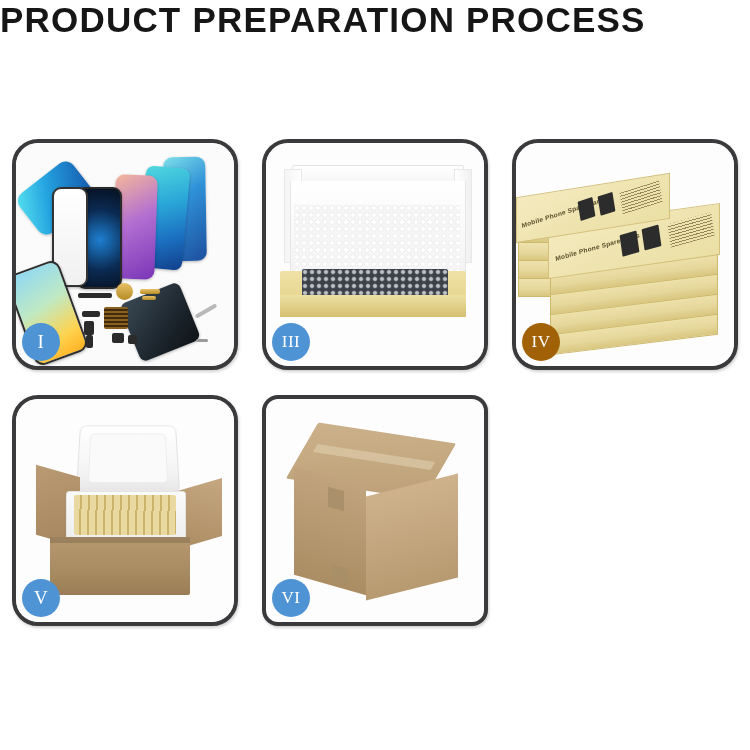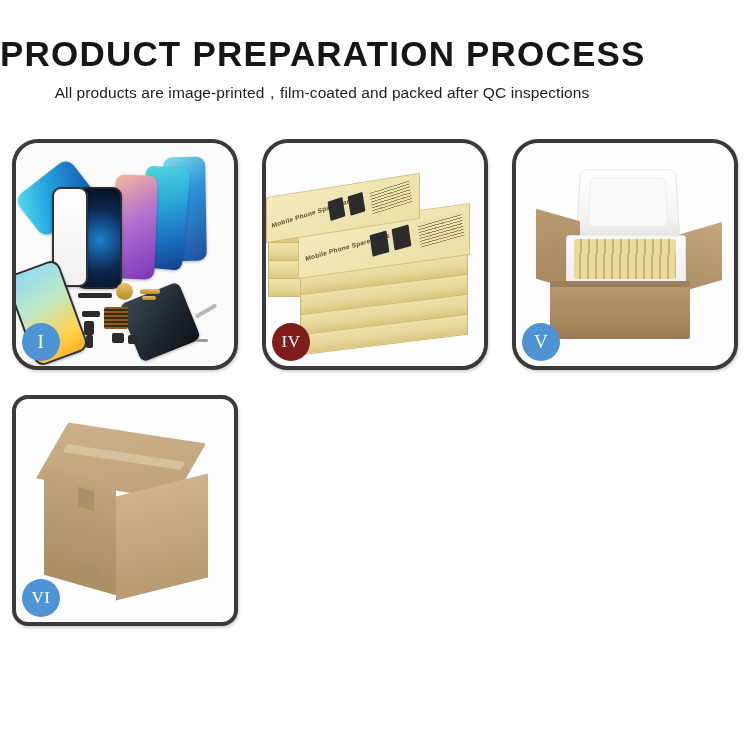--- a/index.html
+++ b/index.html
@@ -13,21 +13,20 @@
     height: 750px;
     font-family: "Liberation Sans", sans-serif;
     overflow: hidden;
     position: relative;
   }
 
   
   .header {
     width: 644px;
     text-align: center;
-    padding-top: 34px;
     box-sizing: border-box;
   }
   .page-title {
     font-family: "Liberation Sans", sans-serif;
     font-size: 35px;
     font-weight: 700;
     letter-spacing: 1.2px;
     color: #161616;
     margin: 0;
     line-height: 40px;
@@ -335,21 +334,20 @@
   .tapeTab2 {
     position:absolute; left:66px; top:168px; width:16px; height:16px;
     background: rgba(168,142,104,.8); transform: skewY(16deg);
   }
 </style>
 </head>
 <body style="background: rgb(255, 255, 255);">
 
 <div class="header">
   <h1 class="page-title" style="color: rgb(22, 22, 22);">PRODUCT PREPARATION PROCESS</h1>
-  <p class="page-subtitle">All products are image-printed，film-coated and packed after QC inspections</p>
 </div>
 
 <div class="grid">
 
   <div class="panel" style="border-color: rgb(58, 58, 60);">
     <div class="panel-stage">
       <div class="p1-bg"></div>
       <div class="phone ph-tilt-blue"></div>
       <div class="phone ph-blue2"></div>
       <div class="phone ph-teal"></div>
@@ -371,20 +369,36 @@
       <div class="part" style="left:112px;top:192px;width:9px;height:9px;"></div>
       <div class="part" style="left:180px;top:196px;width:12px;height:3px;background:#9a9a9a;"></div>
       <div class="part" style="left:178px;top:166px;width:24px;height:4px;background:#b9b9b9;transform:rotate(-30deg);"></div>
     </div>
     <div class="badge" style="background: rgb(78, 147, 211); color: rgb(255, 255, 255);">
       <span>I</span>
     </div>
   </div>
 
 
+  <div class="panel" style="border-color: rgb(58, 58, 60);">
+    <div class="panel-stage">
+      <div class="p3-bg"></div>
+      <div class="wbox-back"></div>
+      <div class="wbox-lidL"></div>
+      <div class="wbox-lidR"></div>
+      <div class="wbox-inner"></div>
+      <div class="foam"></div>
+      <div class="ytray"></div>
+      <div class="grey-pack"></div>
+      <div class="ytray-face"></div>
+    </div>
+    <div class="badge wide" style="background: rgb(78, 147, 211); color: rgb(255, 255, 255);">
+      <span>III</span>
+    </div>
+  </div>
 
   <div class="panel" style="border-color: rgb(58, 58, 60);">
     <div class="panel-stage">
       <div class="p4-bg"></div>
 
       <div class="kbox" style="left:2px;top:134px;width:112px;height:18px;"></div>
       <div class="kbox" style="left:2px;top:116px;width:112px;height:18px;"></div>
       <div class="kbox" style="left:2px;top:98px;width:112px;height:18px;"></div>
       <div class="kbox" style="left:2px;top:80px;width:112px;height:18px;"></div>
 
@@ -400,21 +414,21 @@
         <div class="klines" style="left:120px;top:10px;width:44px;height:24px;transform:rotate(-8deg);"></div>
       </div>
 
       <div class="kbox-top" style="left:0px;top:42px;width:152px;height:44px;transform:skewY(-9deg);">
         <span class="kbox-label" style="left:4px;top:18px;transform:rotate(-9deg);">Mobile Phone Spare Parts</span>
         <div class="kchip" style="left:62px;top:12px;width:15px;height:20px;transform:rotate(-9deg);"></div>
         <div class="kchip" style="left:82px;top:10px;width:15px;height:20px;transform:rotate(-9deg);"></div>
         <div class="klines" style="left:104px;top:8px;width:40px;height:22px;transform:rotate(-9deg);"></div>
       </div>
     </div>
-    <div class="badge wide" style="background: #7f1d1d; color: rgb(255, 255, 255);">
+    <div class="badge wide" style="background: #a16207; color: rgb(255, 255, 255);">
       <span>IV</span>
     </div>
   </div>
 
   <div class="panel" style="border-color: rgb(58, 58, 60);">
     <div class="panel-stage">
       <div class="p5-bg"></div>
       <div class="foamlid">
         <div class="foamlid-in"></div>
       </div>

